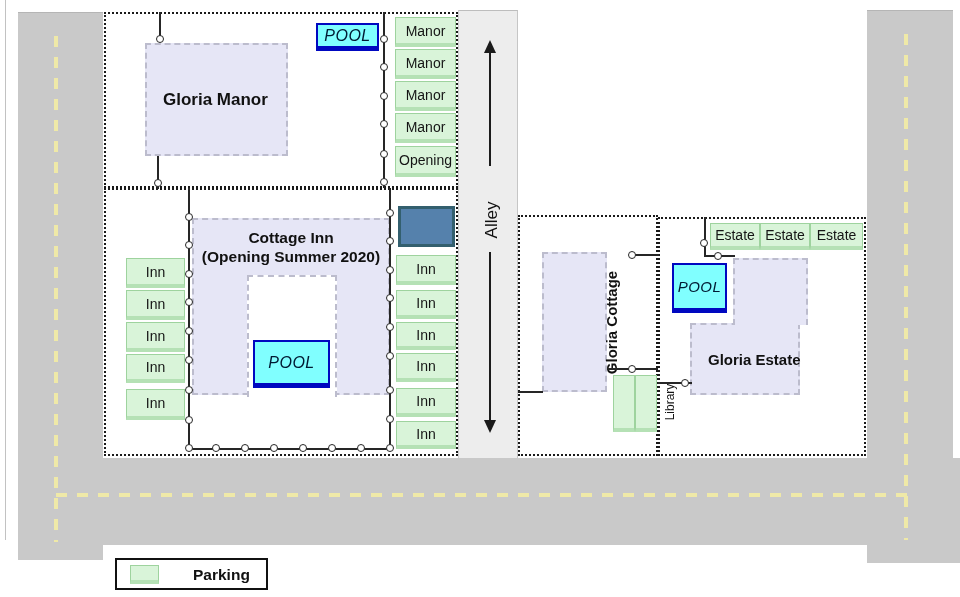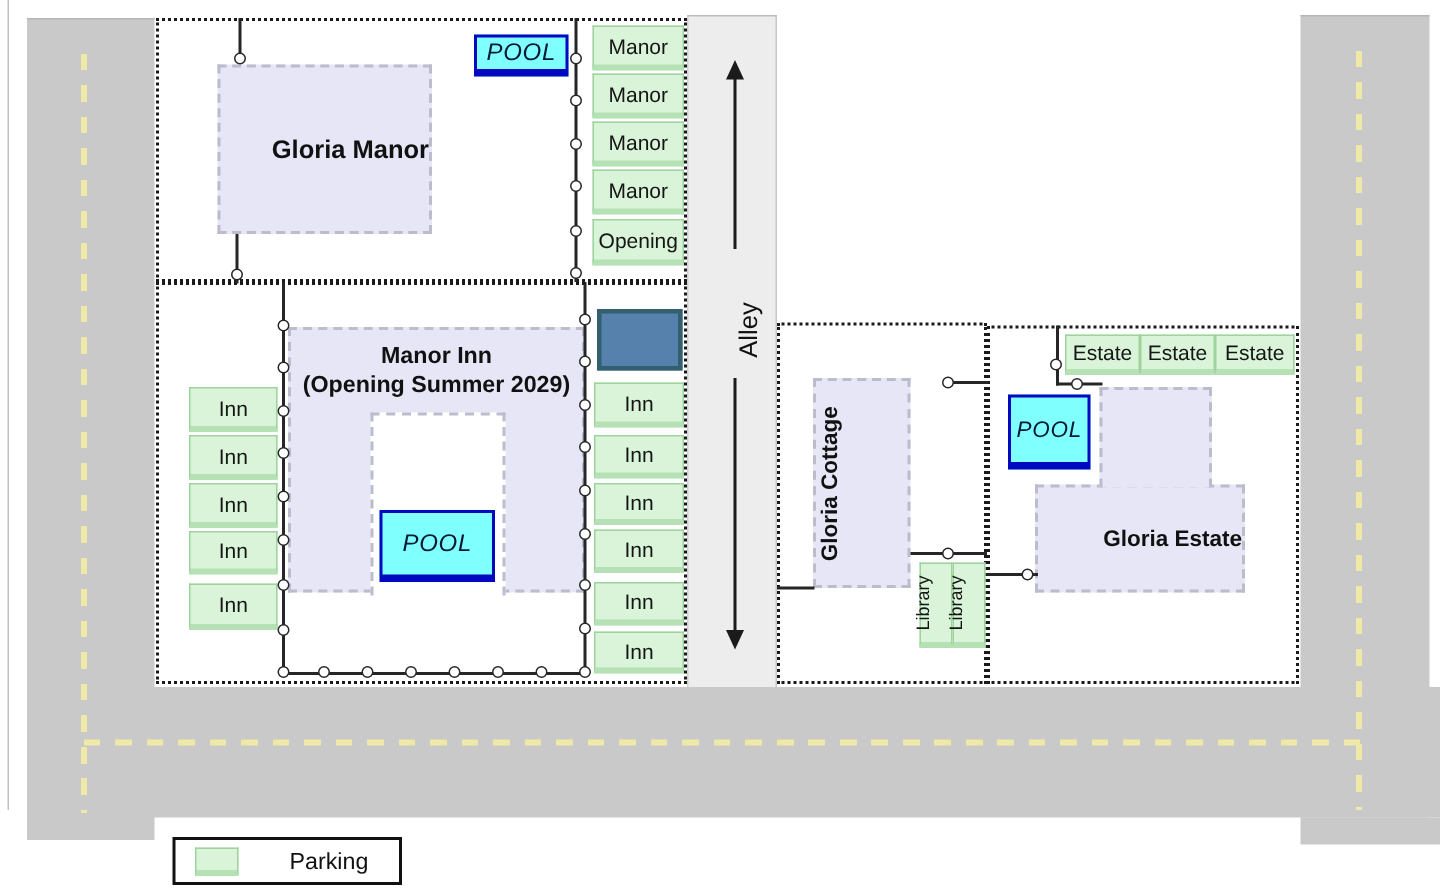--- a/index.html
+++ b/index.html
@@ -15,27 +15,27 @@
   .region{border:2.5px dotted #1a1a1a;background:transparent;}
   .bldg{background:#e6e6f6;border:2px dashed #bcbccd;}
   .notch{background:#ffffff;border:2px dashed #bcbccd;border-bottom:none;}
   .park{background:#d9f4d9;border:1px solid #9ed39e;border-bottom:4px solid #b5e1b5;
         display:flex;align-items:center;justify-content:center;font-size:14px;color:#151515;}
   .pool{background:#80ffff;border:2px solid #0008c0;border-bottom:5px solid #0008c0;
         display:flex;align-items:center;justify-content:center;color:#001a33;font-size:16px;letter-spacing:.5px;font-style:italic;}
   .slate{background:#5581ac;border:3px solid #335f6e;}
   .cline{background:#262626;}
   .node{position:absolute;width:8px;height:8px;border-radius:50%;background:#fff;border:1.5px solid #262626;box-sizing:border-box;}
-  .flexc{display:flex;align-items:center;justify-content:flex-end;text-align:center;}
+  .flexc{display:flex;align-items:center;justify-content:flex-start;text-align:center;padding-left:16px;}
   .bold{font-weight:bold;}
   .vtext{transform:rotate(-90deg);white-space:nowrap;}
   .arrow-line{width:2px;background:#1b1b1b;}
   .head-up{width:0;height:0;border-left:6px solid transparent;border-right:6px solid transparent;border-bottom:13px solid #1b1b1b;}
   .head-down{width:0;height:0;border-left:6px solid transparent;border-right:6px solid transparent;border-top:13px solid #1b1b1b;}
-  .legend{background:#fff;border:2px solid #111;}
+  .legend{background:#fff;border:2px solid #111;font-weight:bold;}
 </style>
 </head>
 <body>
 
 <div class="stage">
 
   <div class="abs" style="left:5px;top:0;width:1px;height:540px;background:#c2c2c2;"></div>
   <div class="abs road" style="left:18px;top:12px;width:85px;height:548px;border-top:1px solid #b5b5b5;"></div>
   <div class="abs road" style="left:867px;top:10px;width:86px;height:535px;border-top:1px solid #b5b5b5;"></div>
   <div class="abs road" style="left:18px;top:458px;width:942px;height:87px;"></div>
@@ -77,22 +77,22 @@
   <div class="abs park" style="left:395px;top:113px;width:61px;height:30px;">
       <span>Manor</span>
     </div>
   <div class="abs park" style="left:395px;top:146px;width:61px;height:31px;">
       <span>Opening</span>
     </div>
 
   <div class="abs bldg" style="left:192px;top:218px;width:198px;height:177px;"></div>
   <div class="abs notch" style="left:247px;top:275px;width:90px;height:122px;"></div>
   <div class="abs" style="left:192px;top:228px;width:198px;text-align:center;line-height:19px;">
-    <div class="bold" style="font-size:15.5px;">Manor Inn</div>
-    <div class="bold" style="font-size:15.5px;">(Opening Summer 2029)</div>
+    <div class="bold" style="font-size:15.5px;">Cottage Inn</div>
+    <div class="bold" style="font-size:15.5px;">(Opening Summer 2020)</div>
   </div>
   <div class="abs pool" style="left:253px;top:340px;width:77px;height:48px;">
     <span>POOL</span>
   </div>
   <div class="abs slate" style="left:398px;top:206px;width:57px;height:41px;"></div>
 
   <div class="abs park" style="left:126px;top:258px;width:59px;height:30px;">
       <span>Inn</span>
     </div>
   <div class="abs park" style="left:126px;top:290px;width:59px;height:30px;">
@@ -140,21 +140,21 @@
   <div class="abs park" style="left:710px;top:223px;width:50px;height:27px;">
       <span>Estate</span>
     </div>
   <div class="abs park" style="left:760px;top:223px;width:50px;height:27px;">
       <span>Estate</span>
     </div>
   <div class="abs park" style="left:810px;top:223px;width:53px;height:27px;">
       <span>Estate</span>
     </div>
 
-  <div class="abs bldg flexc" style="left:690px;top:323px;width:140px;height:72px;">
+  <div class="abs bldg flexc" style="left:690px;top:323px;width:110px;height:72px;">
     <span class="bold" style="font-size:15px;white-space:nowrap;">Gloria Estate</span>
   </div>
   <div class="abs bldg" style="left:733px;top:258px;width:75px;height:67px;border-bottom:none;"></div>
   <div class="abs pool" style="left:672px;top:263px;width:55px;height:50px;font-size:15px;">
     <span>POOL</span>
   </div>
 
   <div class="abs cline" style="left:159px;top:12px;width:2px;height:28px;"></div>
   <div class="abs cline" style="left:157px;top:156px;width:2px;height:33px;"></div>
   <div class="abs cline" style="left:383px;top:12px;width:2px;height:176px;"></div>

